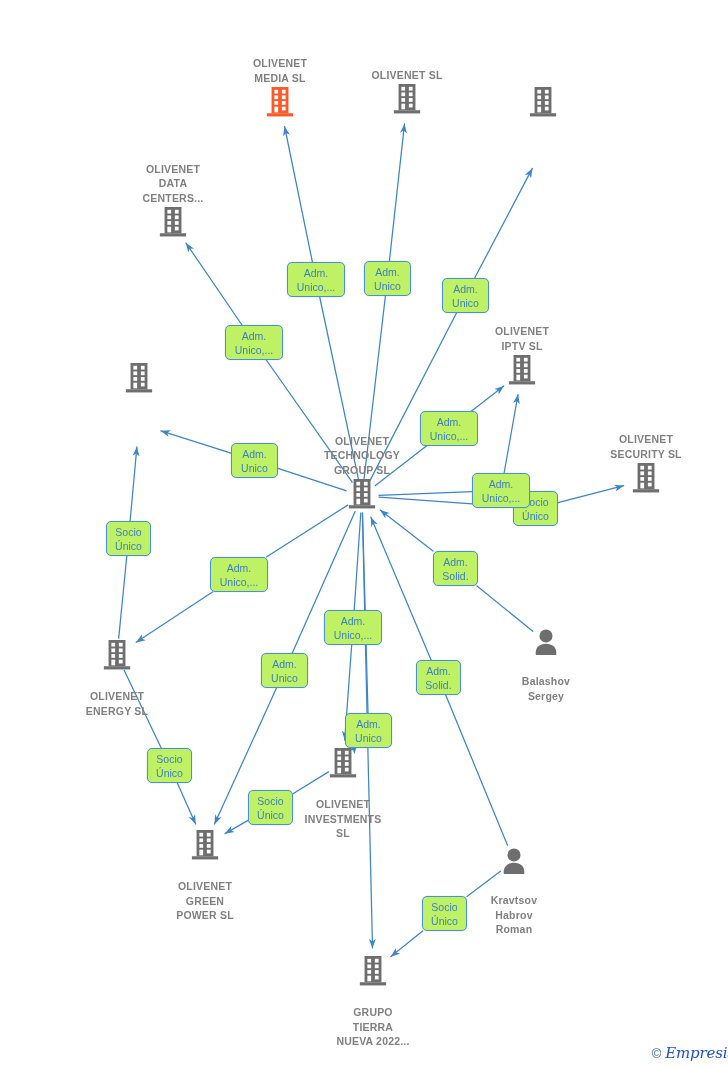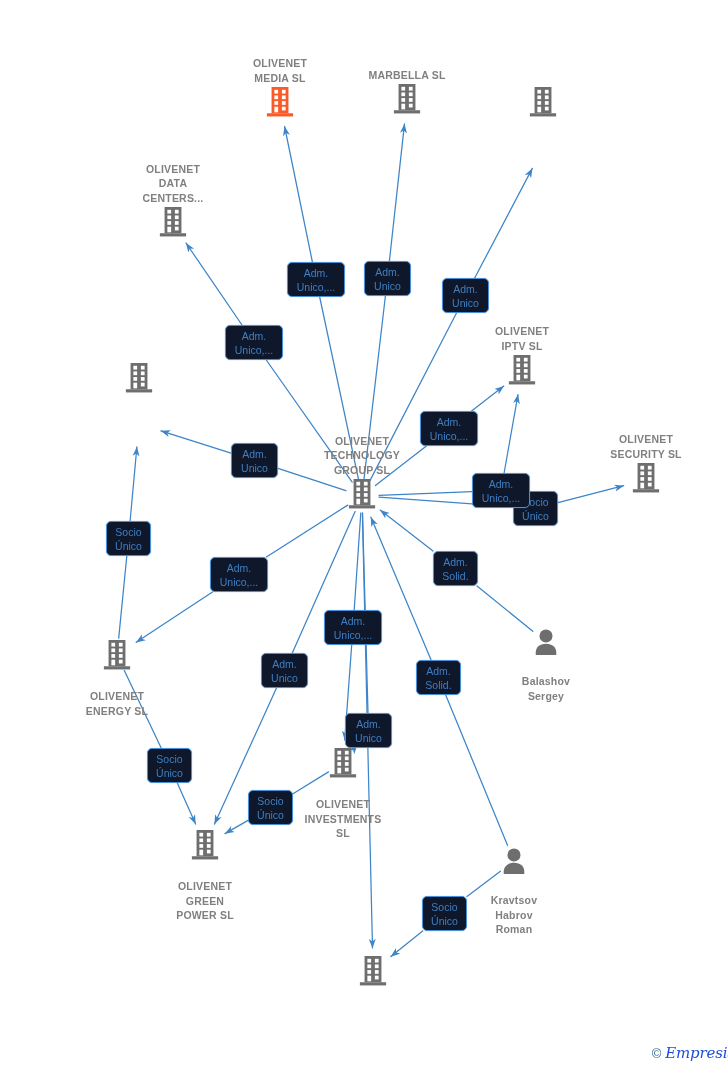--- a/index.html
+++ b/index.html
@@ -22,21 +22,21 @@
     text-align:center;letter-spacing:.2px;white-space:pre-line;
   }
   .node .ico{display:block;}
   .node.below .cap{margin-top:14px;}
   .node.above .cap{margin-bottom:1px;}
 
   
   .chip{
     position:absolute;
     box-sizing:border-box;
-    background:#0f172a;
+    background:#bef264;
     border:1.4px solid #4a90d9;
     border-radius:5px;
     color:#3f7fc1;
     font-size:10.5px;line-height:13.5px;
     text-align:center;
     padding:4px 4px 3px 4px;
     white-space:pre-line;
     box-shadow:0 0 0 .5px rgba(74,144,217,.16);
   }
 
@@ -119,21 +119,21 @@
               <rect x="10" y="10" width="4" height="4"></rect>
               <rect x="18" y="10" width="4" height="4"></rect>
               <rect x="10" y="16" width="4" height="4"></rect>
               <rect x="18" y="16" width="4" height="4"></rect>
               <rect x="10" y="22" width="4" height="6"></rect>
               <rect x="18" y="22" width="4" height="4"></rect>
             </g>
           </svg></div>
       </div>
       <div class="node above" style="left: 391px; top: 67.5px;">
-        <div class="cap">MARBELLA  SL</div>
+        <div class="cap">OLIVENET  SL</div>
         <div class="ico"><svg width="30" height="32" viewBox="0 0 32 34" xmlns="http://www.w3.org/2000/svg">
             <g fill="#6E6E6E">
               <rect x="7" y="1" width="18" height="28"></rect>
               <rect x="2" y="29" width="28" height="3.4"></rect>
             </g>
             <g fill="#ffffff">
               <rect x="10" y="4" width="4" height="4"></rect>
               <rect x="18" y="4" width="4" height="4"></rect>
               <rect x="10" y="10" width="4" height="4"></rect>
               <rect x="18" y="10" width="4" height="4"></rect>
@@ -355,20 +355,23 @@
               <rect x="10" y="4" width="4" height="4"></rect>
               <rect x="18" y="4" width="4" height="4"></rect>
               <rect x="10" y="10" width="4" height="4"></rect>
               <rect x="18" y="10" width="4" height="4"></rect>
               <rect x="10" y="16" width="4" height="4"></rect>
               <rect x="18" y="16" width="4" height="4"></rect>
               <rect x="10" y="22" width="4" height="6"></rect>
               <rect x="18" y="22" width="4" height="4"></rect>
             </g>
           </svg></div>
+        <div class="cap">GRUPO
+TIERRA
+NUEVA 2022...</div>
       </div>
     </div>
   <div id="chips">
       <div class="chip" style="left: 271px; top: 262px; width: 58px; height: 35px;">Adm.
 Unico,...</div>
       <div class="chip" style="left: 348px; top: 261px; width: 47px; height: 35px;">Adm.
 Unico</div>
       <div class="chip" style="left: 426px; top: 278px; width: 47px; height: 35px;">Adm.
 Unico</div>
       <div class="chip" style="left: 209px; top: 325px; width: 58px; height: 35px;">Adm.

